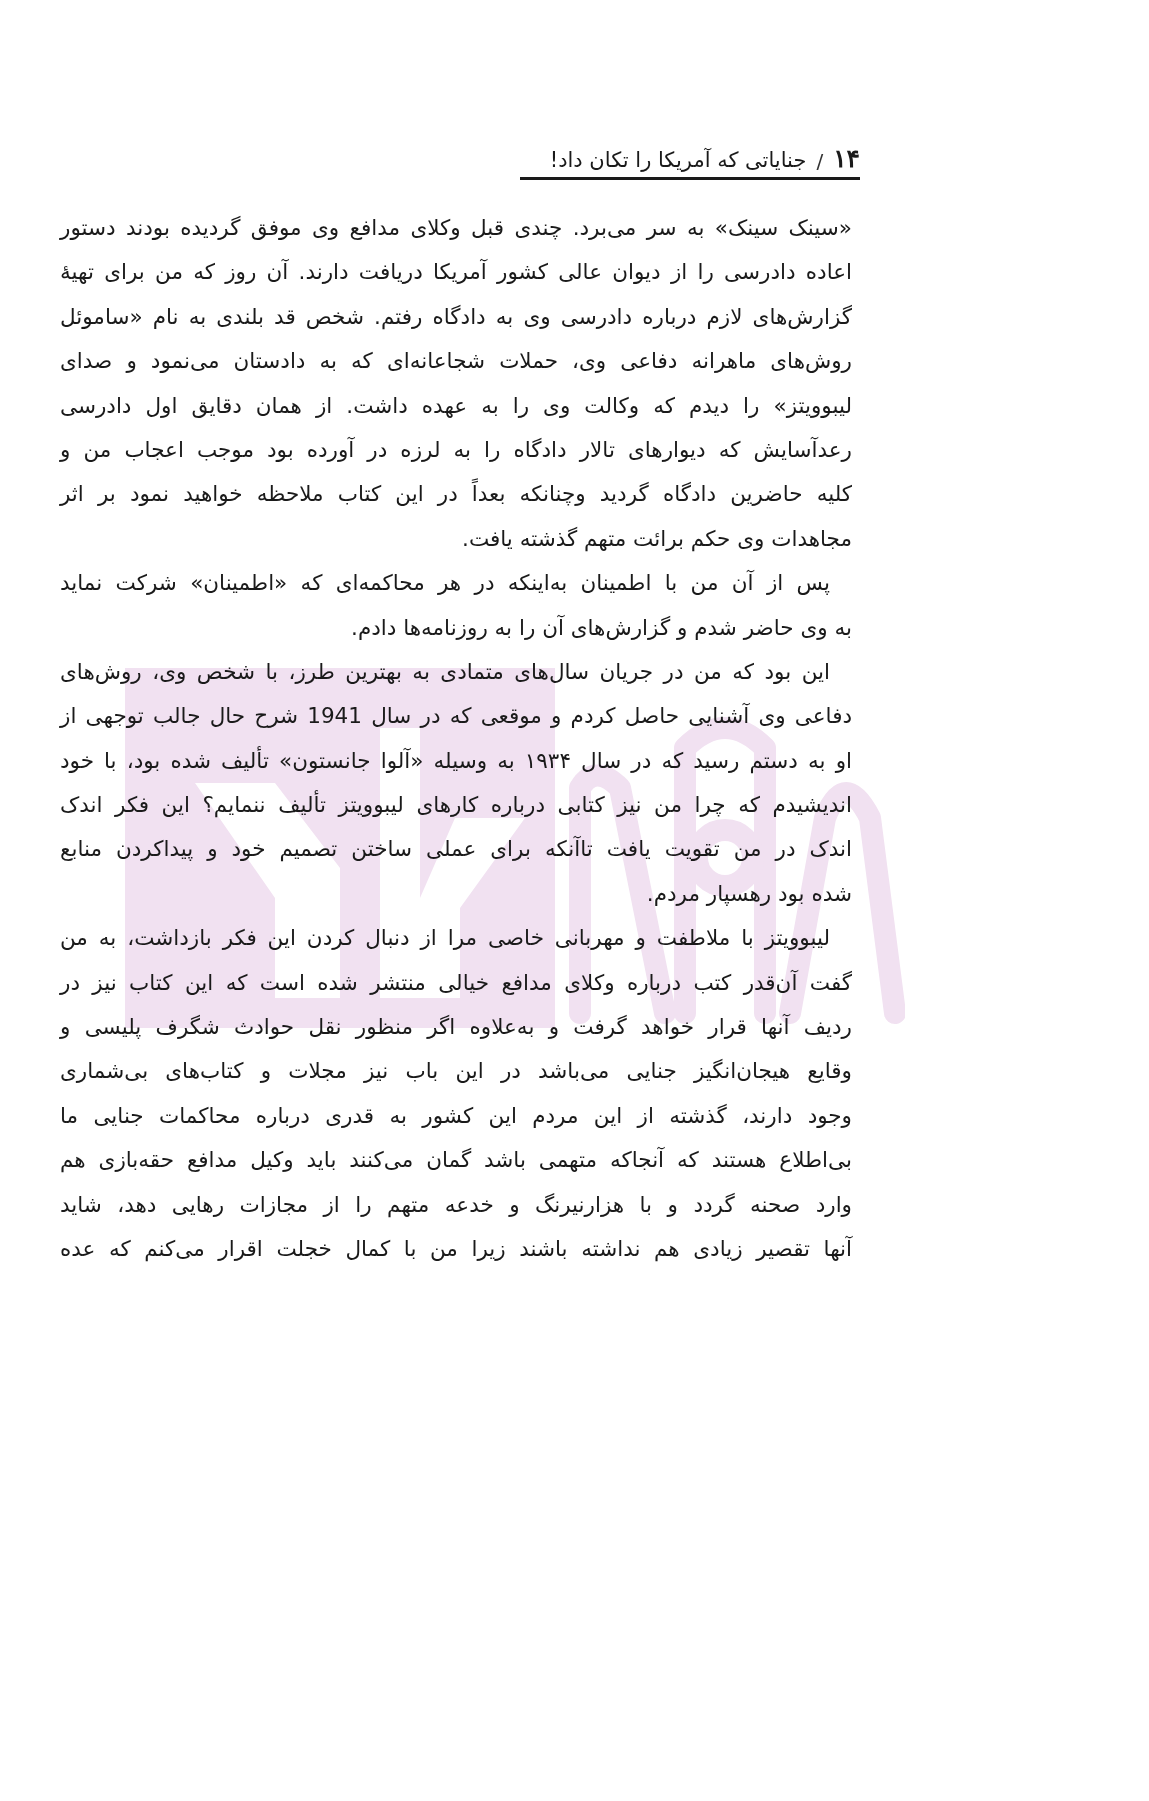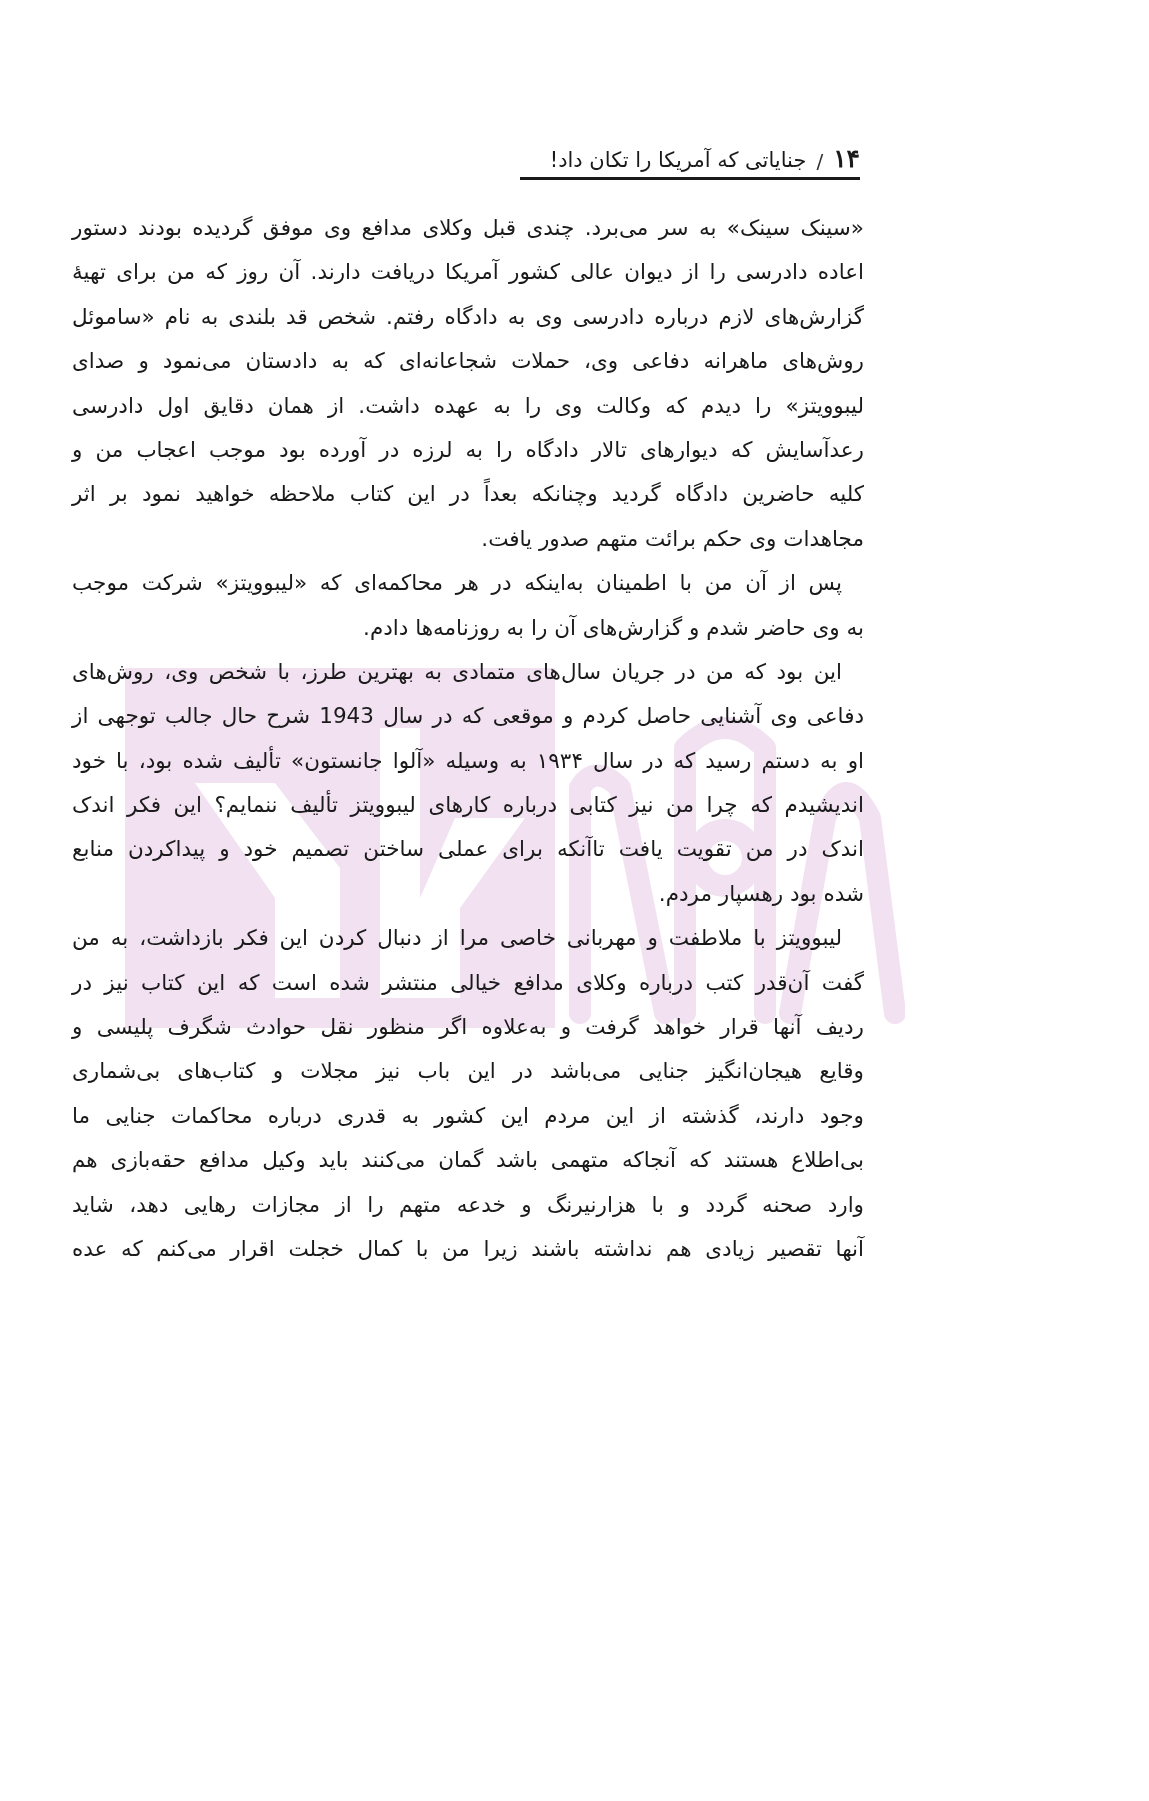--- a/index.html
+++ b/index.html
@@ -59,21 +59,21 @@
       top: 668px;
       width: 780px;
       height: 360px;
       z-index: 0;
     }
     .watermark svg { width: 100%; height: 100%; display: block; }
     
     .body-text {
       position: absolute;
       top: 206px;
-      left: 72px;
+      left: 60px;
       width: 792px;
       direction: rtl;
       text-align: justify;
       text-align-last: right;
       font-size: 21.5px;
       line-height: 44.4px;
       z-index: 1;
     }
     .body-text p {
       margin: 0;
@@ -123,29 +123,29 @@
 
   <div class="body-text">
     <p>
       <span class="line">«سینک سینک» به سر می‌برد. چندی قبل وکلای مدافع وی موفق گردیده بودند دستور</span>
       <span class="line">اعاده دادرسی را از دیوان عالی کشور آمریکا دریافت دارند. آن روز که من برای تهیهٔ</span>
       <span class="line">گزارش‌های لازم درباره دادرسی وی به دادگاه رفتم. شخص قد بلندی به نام «ساموئل</span>
       <span class="line">روش‌های ماهرانه دفاعی وی، حملات شجاعانه‌ای که به دادستان می‌نمود و صدای</span>
       <span class="line">لیبوویتز» را دیدم که وکالت وی را به عهده داشت. از همان دقایق اول دادرسی</span>
       <span class="line">رعدآسایش که دیوارهای تالار دادگاه را به لرزه در آورده بود موجب اعجاب من و</span>
       <span class="line">کلیه حاضرین دادگاه گردید وچنانکه بعداً در این کتاب ملاحظه خواهید نمود بر اثر</span>
-      <span class="line last">مجاهدات وی حکم برائت متهم صدور یافت.</span>
+      <span class="line last">مجاهدات وی حکم برائت متهم گذشته یافت.</span>
     </p>
     <p>
-      <span class="line indent">پس از آن من با اطمینان به‌اینکه در هر محاکمه‌ای که «لیبوویتز» شرکت موجب</span>
+      <span class="line indent">پس از آن من با اطمینان به‌اینکه در هر محاکمه‌ای که «اطمینان» شرکت نماید</span>
       <span class="line last">به وی حاضر شدم و گزارش‌های آن را به روزنامه‌ها دادم.</span>
     </p>
     <p>
       <span class="line indent">این بود که من در جریان سال‌های متمادی به بهترین طرز، با شخص وی، روش‌های</span>
-      <span class="line">دفاعی وی آشنایی حاصل کردم و موقعی که در سال 1943 شرح حال جالب توجهی از</span>
+      <span class="line">دفاعی وی آشنایی حاصل کردم و موقعی که در سال 1941 شرح حال جالب توجهی از</span>
       <span class="line">او به دستم رسید که در سال ۱۹۳۴ به وسیله «آلوا جانستون» تألیف شده بود، با خود</span>
       <span class="line">اندیشیدم که چرا من نیز کتابی درباره کارهای لیبوویتز تألیف ننمایم؟ این فکر اندک</span>
       <span class="line">اندک در من تقویت یافت تاآنکه برای عملی ساختن تصمیم خود و پیداکردن منابع</span>
       <span class="line last">شده بود رهسپار مردم.</span>
     </p>
     <p>
       <span class="line indent">لیبوویتز با ملاطفت و مهربانی خاصی مرا از دنبال کردن این فکر بازداشت، به من</span>
       <span class="line">گفت آن‌قدر کتب درباره وکلای مدافع خیالی منتشر شده است که این کتاب نیز در</span>
       <span class="line">ردیف آنها قرار خواهد گرفت و به‌علاوه اگر منظور نقل حوادث شگرف پلیسی و</span>
       <span class="line">وقایع هیجان‌انگیز جنایی می‌باشد در این باب نیز مجلات و کتاب‌های بی‌شماری</span>

